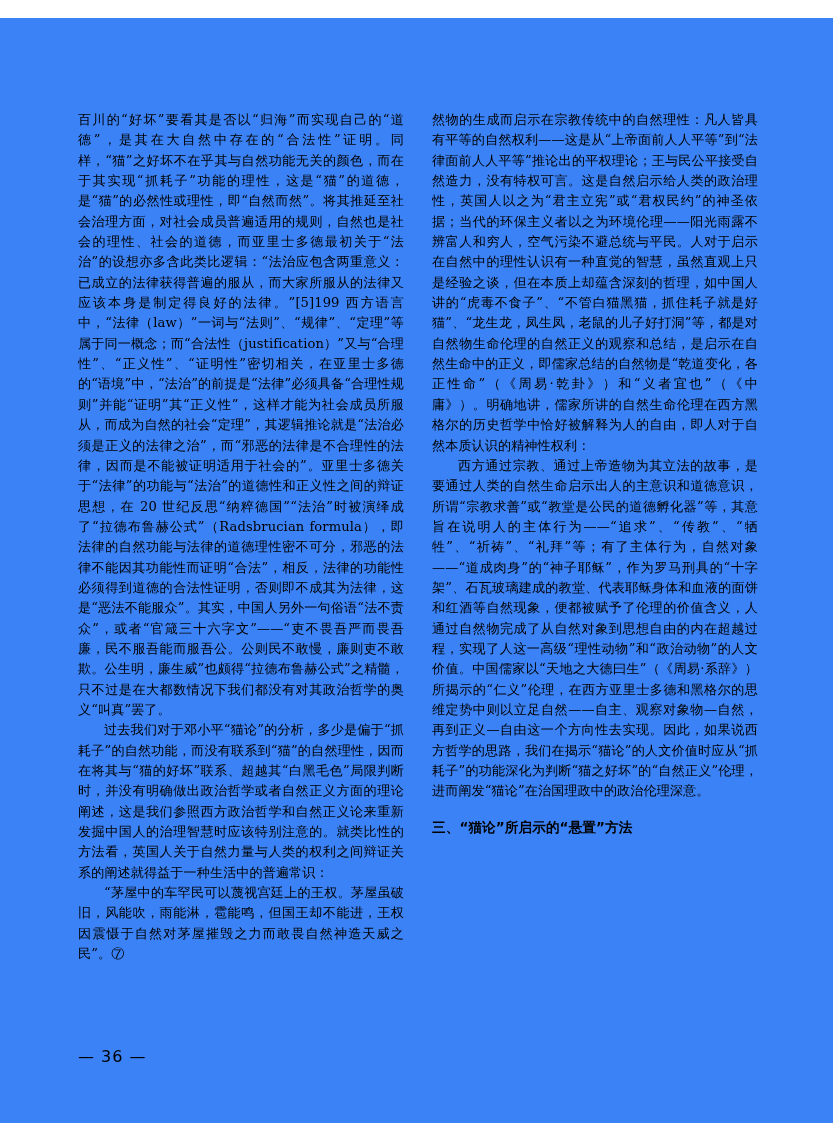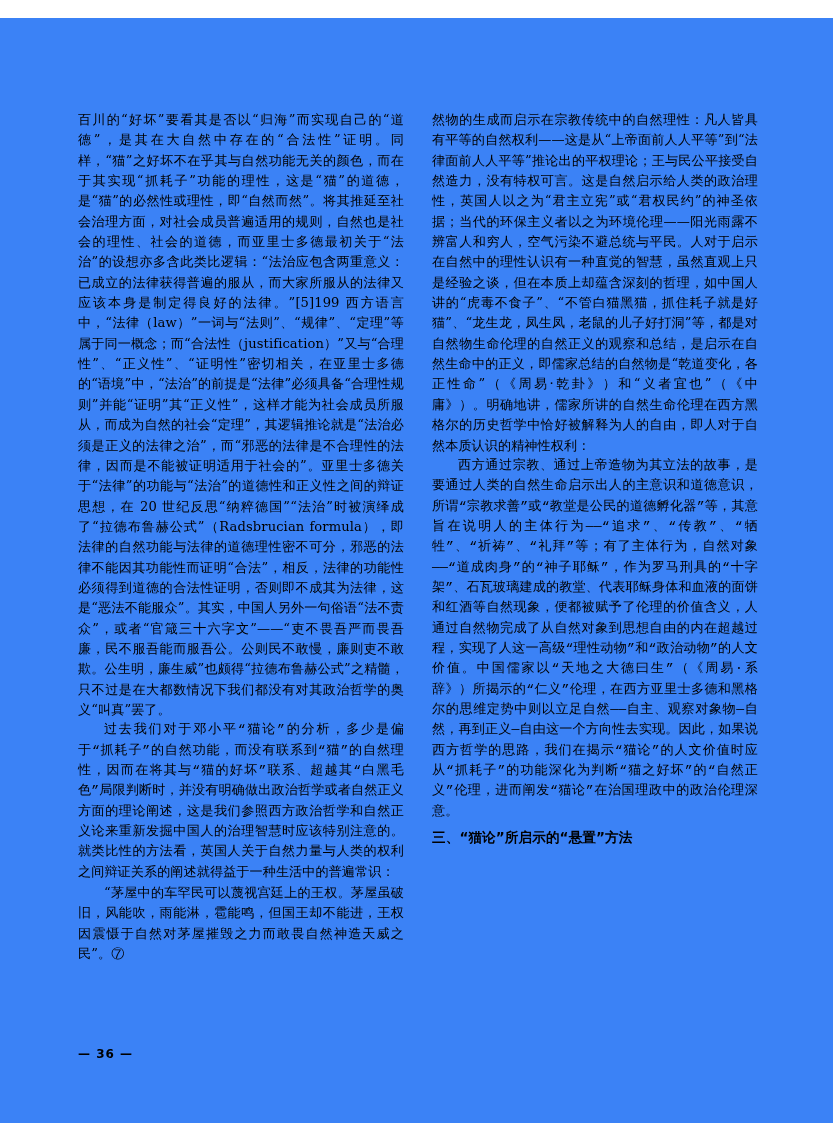--- a/index.html
+++ b/index.html
@@ -34,38 +34,38 @@
     width: 326px;
   }
   p {
     margin: 0;
     font-size: 13.1px;
     line-height: 20.35px;
     text-align: justify;
     text-justify: inter-ideograph;
     letter-spacing: 0.1px;
   }
-  p.indent { text-indent: 26px; font-family: Liberation Mono, monospace; }
+  p.indent { text-indent: 26px; }
   p.quote {
     text-indent: 26px;
   }
   .section-head {
-    margin-top: 4px;
+    margin-top: 14px;
     font-size: 13.6px;
     font-weight: bold;
     line-height: 22px;
     text-indent: 0;
     font-family: "DejaVu Sans", "Liberation Sans", sans-serif;
   }
   .pagenum {
     position: absolute;
     left: 78px;
     top: 1029px;
-    font-size: 12px;
-    font-weight: bold;
+    font-size: 16px;
+    font-weight: normal;
     font-family: "DejaVu Sans", "Liberation Sans", sans-serif;
     letter-spacing: 1px;
   }
 </style>
 </head>
 <body>
 
 <div class="page">
   <div class="columns">
 

